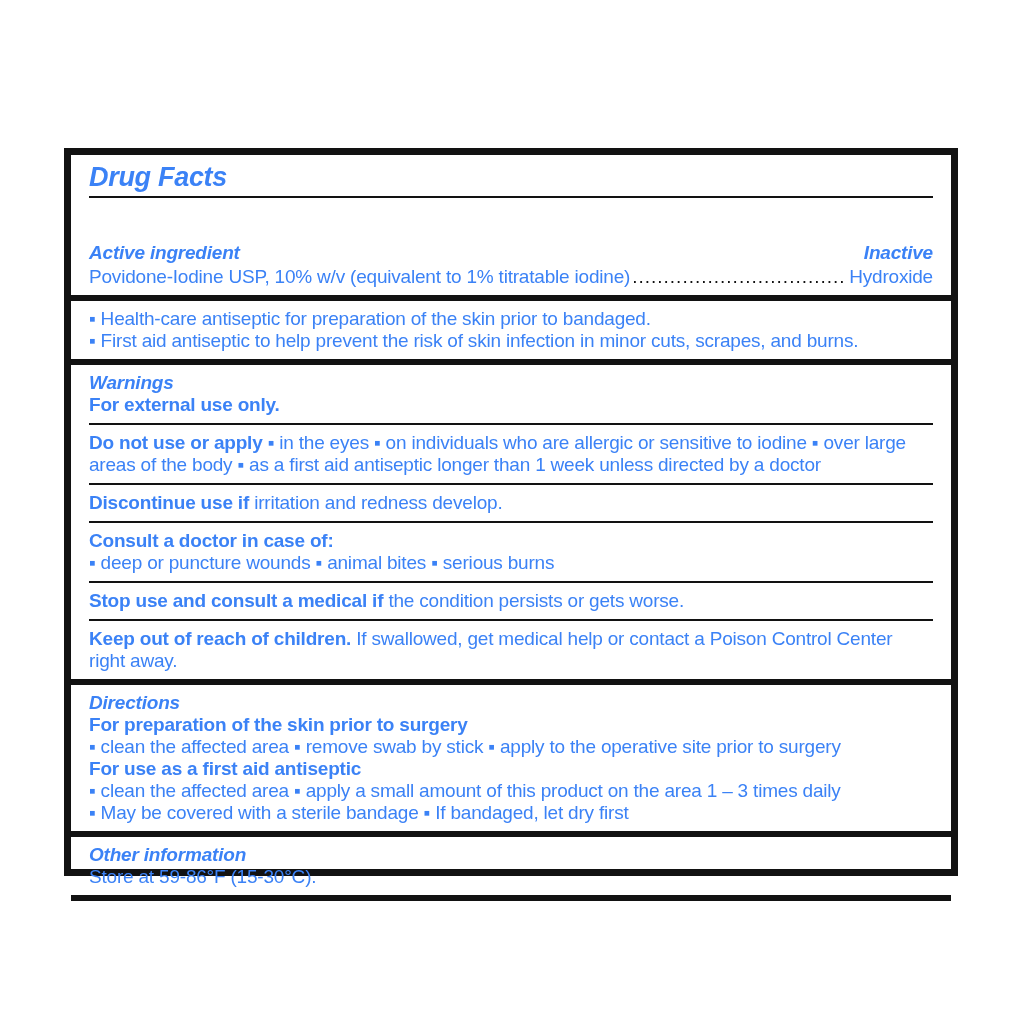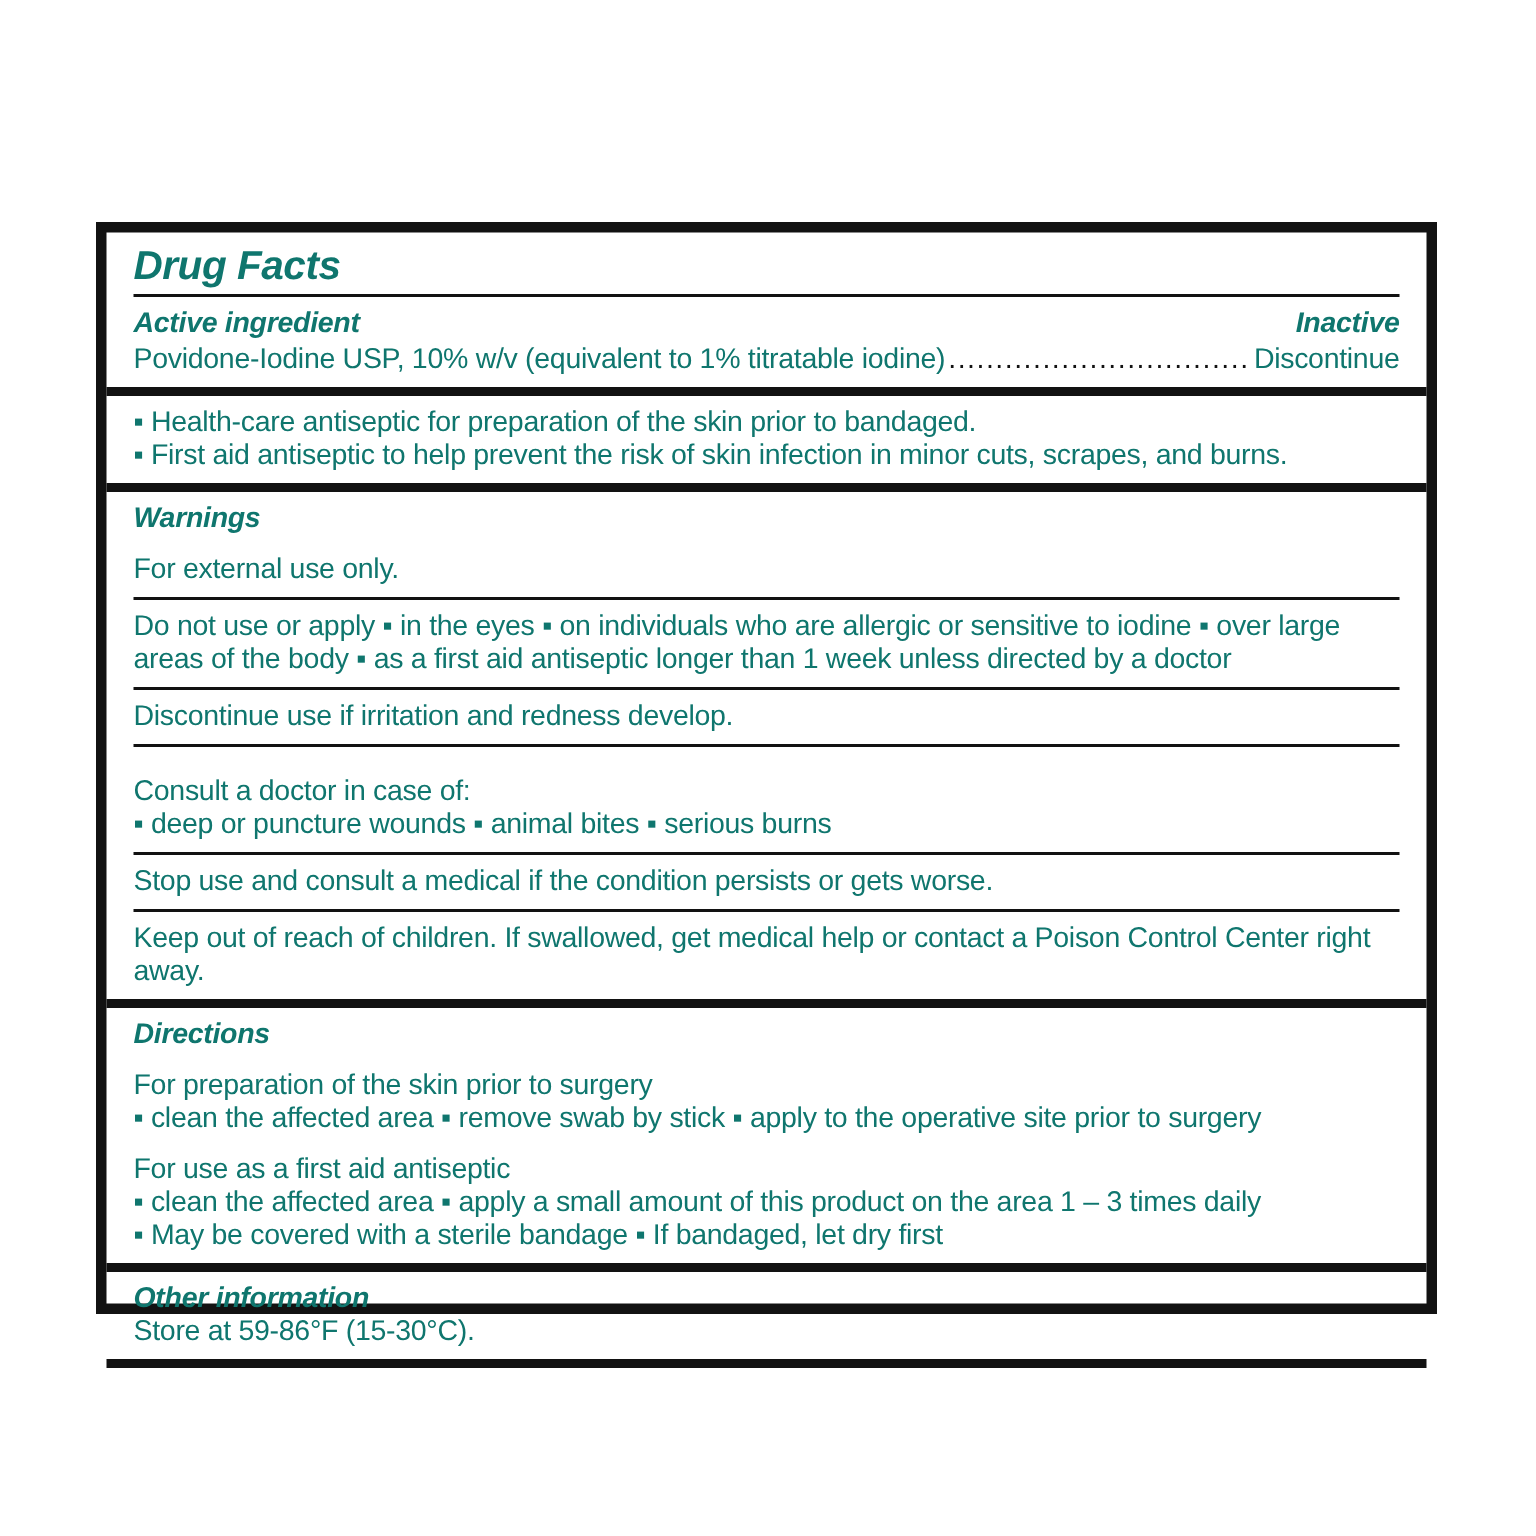--- a/index.html
+++ b/index.html
@@ -3,50 +3,50 @@
 <meta charset="utf-8">
 <style>
   * { margin: 0; padding: 0; box-sizing: border-box; }
   html, body { background: #ffffff; }
   .page {
     position: relative;
     width: 1024px;
     height: 1024px;
     background: #ffffff;
     font-family: "Liberation Sans", "DejaVu Sans", sans-serif;
-    color: #0f766e;
+    color: #3b82f6;
   }
   .lbl {
     position: absolute;
     left: 64px;
     top: 148px;
     width: 894px;
     height: 728px;
     border: 7px solid #121212;
     background: #ffffff;
     display: flex;
     flex-direction: column;
   }
   .sec { padding: 5px 18px; }
   .hr-thin  { height: 2px; background: #121212; margin: 0 18px; flex: none; }
   .hr-thick { height: 6px; background: #121212; flex: none; }
 
   .t  { font-size: 19px; line-height: 22px; letter-spacing: -0.2px; }
-  .b  { font-weight: normal; margin-top: 12px; }
+  .b  { font-weight: bold; }
   .bi { font-weight: bold; font-style: italic; }
 
   .title {
     font-size: 27px;
     line-height: 30px;
     font-weight: bold;
     font-style: italic;
     letter-spacing: -0.3px;
     padding: 7px 18px 4px 18px;
   }
-  .row-split { display: flex; justify-content: space-between; align-items: flex-end; }
+  .row-split { display: flex; justify-content: space-between; align-items: flex-end; margin-top: 37px; }
   .leader-row { display: flex; align-items: baseline; }
   .leader {
     flex: 1 1 auto;
     overflow: hidden;
     white-space: nowrap;
     margin: 0 2px;
     min-width: 20px;
   }
   .leader::after {
     content: "..........................................................................................................................................................";
@@ -68,21 +68,21 @@
     <div class="hr-thin"></div>
 
     <div class="sec t sec-pad">
       <div class="row-split">
         <span class="bi">Active ingredient</span>
         <span class="bi">Inactive</span>
       </div>
       <div class="leader-row mt2">
         <span class="nowrap">Povidone-Iodine USP, 10% w/v (equivalent to 1% titratable iodine)</span>
         <span class="leader"></span>
-        <span class="nowrap">Discontinue</span>
+        <span class="nowrap">Hydroxide</span>
       </div>
     </div>
 
     <div class="hr-thick"></div>
 
     <div class="sec t sec-pad">
       <div>▪ Health-care antiseptic for preparation of the skin prior to bandaged.</div>
       <div>▪ First aid antiseptic to help prevent the risk of skin infection in minor cuts, scrapes, and burns.</div>
     </div>
 

